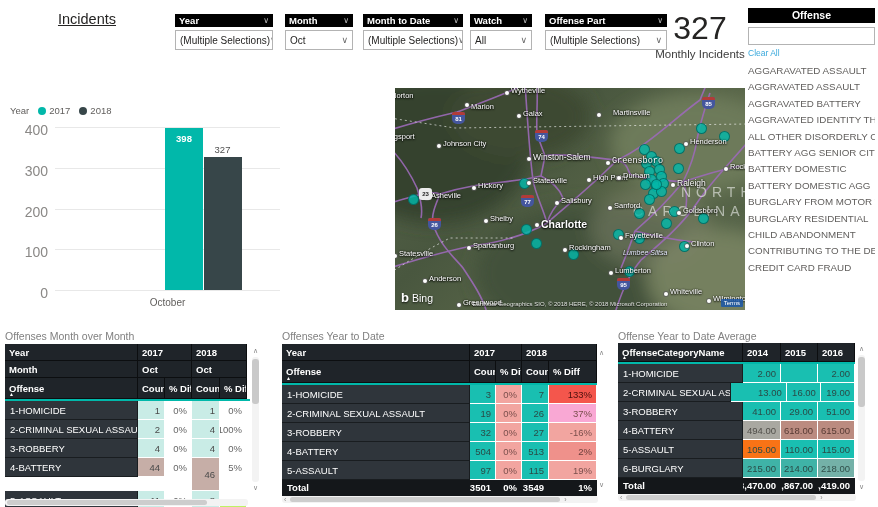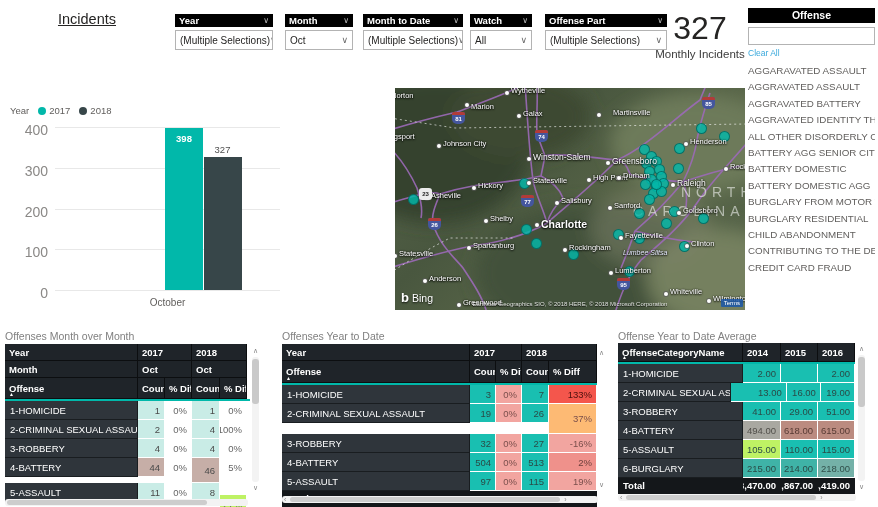--- a/index.html
+++ b/index.html
@@ -290,21 +290,21 @@
       <div class="cdot" style="left: 122px; top: 26px;"></div>
       <span class="city" style="left: 128px; top: 21px;">Galax</span>
       <div class="cdot" style="left: 202px; top: 25px;"></div>
       <span class="city" style="left: 208px; top: 20px; padding-left: 10px;">Martinsville</span>
       <span class="city" style="left: -12px; top: 44px;">Kingsport</span>
       <div class="cdot" style="left: 42px; top: 56px;"></div>
       <span class="city" style="left: 48px; top: 51px;">Johnson City</span>
       <div class="cdot" style="left: 132px; top: 69px;"></div>
       <span class="city md" style="left: 138px; top: 64px; text-align: center;">Winston-Salem</span>
       <div class="cdot" style="left: 211px; top: 73px;"></div>
-      <span class="city md" style="left: 217px; top: 68px;">Greensboro</span>
+      <span class="city md" style="left: 217px; top: 68px; font-family: Liberation Mono, monospace;">Greensboro</span>
       <div class="cdot" style="left: 289px; top: 54px;"></div>
       <span class="city" style="left: 295px; top: 49px;">Henderson</span>
       <div class="cdot" style="left: 329px; top: 79px;"></div>
       <span class="city" style="left: 335px; top: 74px;">Rocky Mount</span>
       <div class="cdot" style="left: 77px; top: 98px;"></div>
       <span class="city" style="left: 83px; top: 93px;">Hickory</span>
       <div class="cdot" style="left: 132px; top: 93px;"></div>
       <span class="city" style="left: 138px; top: 88px;">Statesville</span>
       <div class="cdot" style="left: 192px; top: 90px;"></div>
       <span class="city" style="left: 198px; top: 85px;">High Point</span>
@@ -399,21 +399,21 @@
       <div class="tcell tlabel" style="width: 133px; height: 19px;">3-ROBBERY</div>
       <div class="tcell tnum" style="width: 27px; height: 19px; background: rgb(201, 236, 230); color: rgb(74, 74, 74);">4</div>
       <div class="tcell tnum" style="width: 27px; height: 19px; background: rgb(255, 255, 255); color: rgb(102, 102, 102);">0%</div>
       <div class="tcell tnum" style="width: 28px; height: 19px; background: rgb(201, 236, 230); color: rgb(74, 74, 74);">4</div>
       <div class="tcell tnum" style="width: 27px; height: 19px; background: rgb(255, 255, 255); color: rgb(102, 102, 102);">0%</div>
     </div>
     <div class="trow">
       <div class="tcell tlabel" style="width: 133px; height: 19px;">4-BATTERY</div>
       <div class="tcell tnum" style="width: 27px; height: 19px; background: rgb(198, 174, 167); color: rgb(74, 74, 74);">44</div>
       <div class="tcell tnum" style="width: 27px; height: 19px; background: rgb(255, 255, 255); color: rgb(102, 102, 102);">0%</div>
-      <div class="tcell tnum" style="width: 28px; height: 25px; background: rgb(198, 174, 167); color: rgb(74, 74, 74);">46</div>
+      <div class="tcell tnum" style="width: 28px; height: 33px; background: rgb(198, 174, 167); color: rgb(74, 74, 74);">46</div>
       <div class="tcell tnum" style="width: 27px; height: 19px; background: rgb(255, 255, 255); color: rgb(102, 102, 102);">5%</div>
     </div>
     <div class="trow">
       <div class="tcell tlabel" style="width: 133px; height: 19px;">5-ASSAULT</div>
       <div class="tcell tnum" style="width: 27px; height: 19px; background: rgb(201, 236, 230); color: rgb(74, 74, 74);">11</div>
       <div class="tcell tnum" style="width: 27px; height: 19px; background: rgb(255, 255, 255); color: rgb(102, 102, 102);">0%</div>
       <div class="tcell tnum" style="width: 28px; height: 19px; background: rgb(201, 236, 230); color: rgb(74, 74, 74);">8</div>
       <div class="tcell tnum" style="width: 27px; height: 19px; background: #bef264; color: rgb(102, 102, 102); margin-top: 12px;">-27%</div>
     </div>
   </div>
@@ -448,21 +448,21 @@
       <div class="tcell tnum" style="width: 26px; height: 19px; background: rgb(25, 191, 177); color: rgb(42, 75, 71);">3</div>
       <div class="tcell tnum" style="width: 26px; height: 19px; background: rgb(242, 165, 160); color: rgb(122, 79, 76);">0%</div>
       <div class="tcell tnum" style="width: 27px; height: 19px; background: rgb(25, 191, 177); color: rgb(42, 75, 71);">7</div>
       <div class="tcell tnum" style="width: 48px; height: 19px; background: rgb(244, 86, 76); color: rgb(77, 17, 14);">133%</div>
     </div>
     <div class="trow">
       <div class="tcell tlabel" style="width: 188px; height: 19px;">2-CRIMINAL SEXUAL ASSAULT</div>
       <div class="tcell tnum" style="width: 26px; height: 19px; background: rgb(25, 191, 177); color: rgb(42, 75, 71);">19</div>
       <div class="tcell tnum" style="width: 26px; height: 19px; background: rgb(242, 165, 160); color: rgb(122, 79, 76);">0%</div>
       <div class="tcell tnum" style="width: 27px; height: 19px; background: rgb(25, 191, 177); color: rgb(42, 75, 71);">26</div>
-      <div class="tcell tnum" style="width: 48px; height: 30px; background: #fdba74; color: rgb(122, 79, 76);">37%</div>
+      <div class="tcell tnum" style="width: 48px; height: 19px; background: #f9a8d4; color: rgb(122, 79, 76);">37%</div>
     </div>
     <div class="trow">
       <div class="tcell tlabel" style="width: 188px; height: 19px;">3-ROBBERY</div>
       <div class="tcell tnum" style="width: 26px; height: 19px; background: rgb(25, 191, 177); color: rgb(42, 75, 71);">32</div>
       <div class="tcell tnum" style="width: 26px; height: 19px; background: rgb(242, 165, 160); color: rgb(122, 79, 76);">0%</div>
       <div class="tcell tnum" style="width: 27px; height: 19px; background: rgb(25, 191, 177); color: rgb(42, 75, 71);">27</div>
       <div class="tcell tnum" style="width: 48px; height: 19px; background: rgb(242, 165, 160); color: rgb(122, 79, 76);">-16%</div>
     </div>
     <div class="trow">
       <div class="tcell tlabel" style="width: 188px; height: 19px;">4-BATTERY</div>
@@ -522,21 +522,21 @@
       <div class="tcell tnum" style="width: 37px; height: 19px; background: rgb(25, 191, 177); color: rgb(42, 75, 71);">51.00</div>
     </div>
     <div class="trow">
       <div class="tcell tlabel" style="width: 125px; height: 19px;">4-BATTERY</div>
       <div class="tcell tnum" style="width: 38px; height: 19px; background: rgb(169, 168, 161); color: rgb(80, 78, 73);">494.00</div>
       <div class="tcell tnum" style="width: 37px; height: 19px; background: rgb(187, 139, 128); color: rgb(87, 58, 51);">618.00</div>
       <div class="tcell tnum" style="width: 37px; height: 19px; background: rgb(187, 139, 128); color: rgb(87, 58, 51);">615.00</div>
     </div>
     <div class="trow">
       <div class="tcell tlabel" style="width: 125px; height: 19px;">5-ASSAULT</div>
-      <div class="tcell tnum" style="width: 38px; height: 19px; background: #bef264; color: rgb(42, 75, 71);">105.00</div>
+      <div class="tcell tnum" style="width: 38px; height: 19px; background: #f97316; color: rgb(42, 75, 71);">105.00</div>
       <div class="tcell tnum" style="width: 37px; height: 19px; background: rgb(25, 191, 177); color: rgb(42, 75, 71);">110.00</div>
       <div class="tcell tnum" style="width: 37px; height: 19px; background: rgb(25, 191, 177); color: rgb(42, 75, 71);">115.00</div>
     </div>
     <div class="trow">
       <div class="tcell tlabel" style="width: 125px; height: 19px;">6-BURGLARY</div>
       <div class="tcell tnum" style="width: 38px; height: 19px; background: rgb(63, 179, 167); color: rgb(42, 75, 71);">215.00</div>
       <div class="tcell tnum" style="width: 37px; height: 19px; background: rgb(63, 179, 167); color: rgb(42, 75, 71);">214.00</div>
       <div class="tcell tnum" style="width: 37px; height: 19px; background: rgb(116, 177, 168); color: rgb(49, 80, 75);">218.00</div>
     </div>
     <div class="trow total">

